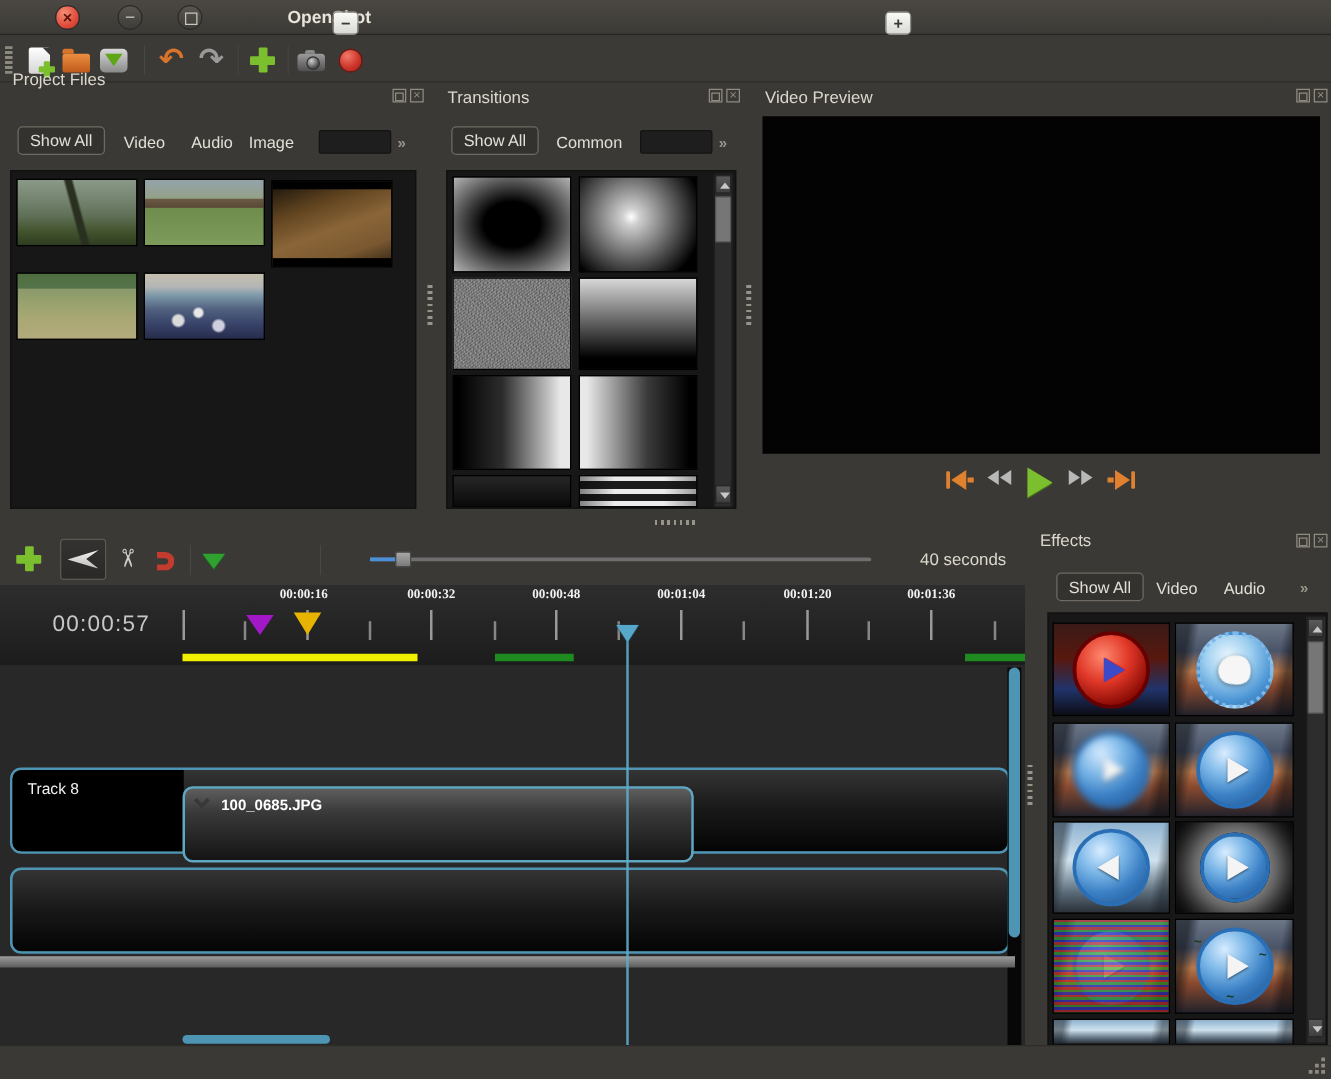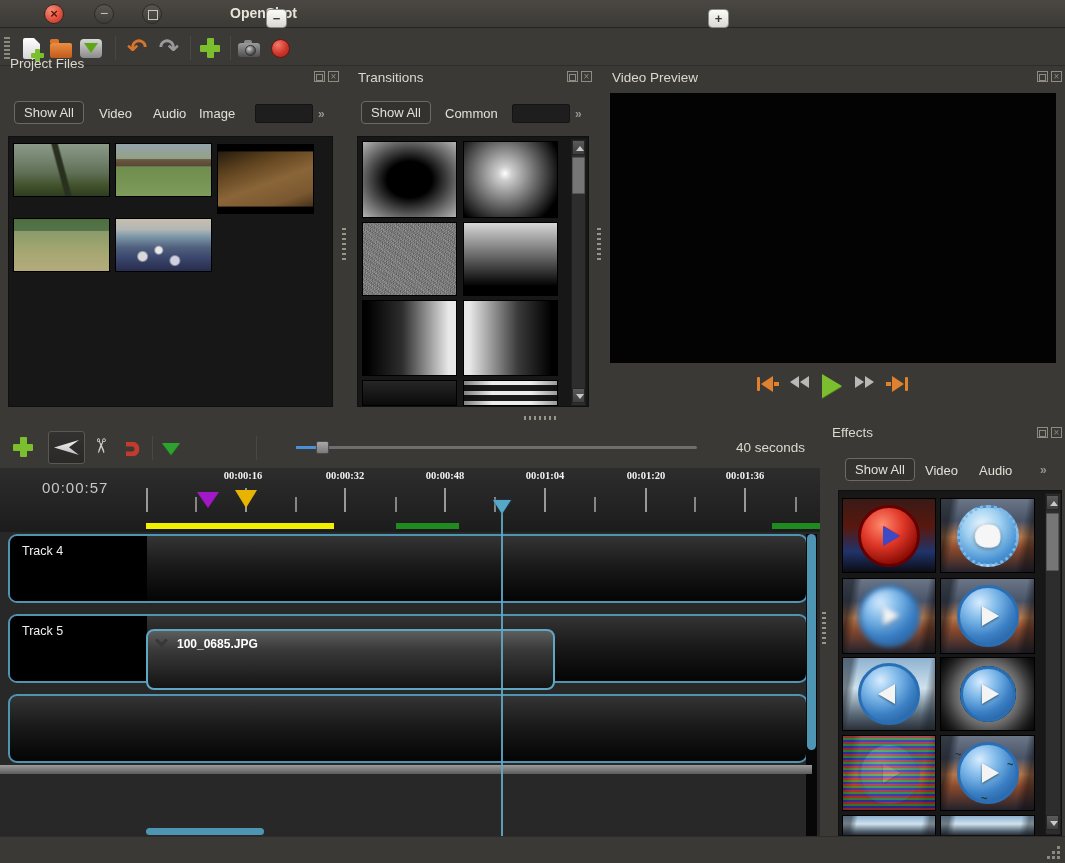--- a/index.html
+++ b/index.html
@@ -132,21 +132,21 @@
     border:1px solid #8a8a84; border-radius:4px; color:#3a3a3a; font-size:13px; font-weight:bold; text-align:center; line-height:17px; }
   .slider-track { position:absolute; left:296px; top:446px; width:401px; height:3px; background:#6e6e6e; border-radius:2px; }
   .slider-fill { position:absolute; left:0; top:0; width:24px; height:3px; background:#4a90d9; }
   .slider-handle { position:absolute; left:20px; top:-5px; width:13px; height:13px; background:linear-gradient(#a8a8a8,#7a7a7a);
     border:1px solid #4a4a4a; border-radius:2px; }
   .zoom-label { position:absolute; left:736px; top:440px; color:#DDD9CF; font-size:13.5px; }
 
   
   .timeline { position:absolute; left:0; top:468px; width:820px; height:368px; background:#282828; }
   .ruler { position:absolute; left:0; top:0; width:820px; height:64px; background:linear-gradient(#2D2D2D,#1C1C1C); }
-  .cur-time { position:absolute; left:42px; top:11px; color:#C6C6C6; font-size:15px; letter-spacing:1px; }
+  .cur-time { position:absolute; left:42px; top:21px; color:#C6C6C6; font-size:18px; letter-spacing:1px; }
   .rlabel { position:absolute; top:2px; transform:translateX(-50%); color:#F2F2F2; font-size:10.5px; font-weight:bold;font-family:Liberation Serif, serif; }
   .tick { position:absolute; width:2px; background:#999; }
   .tick.major { top:20px; height:24px; }
   .tick.minor { top:29px; height:15px; background:#868686; }
   .marker { position:absolute; width:0; height:0; border-left:11px solid transparent; border-right:11px solid transparent; }
   .range-bar { position:absolute; top:55px; height:6px; }
   .playhead-line { position:absolute; width:2px; background:rgba(95,170,200,.9); z-index:30; }
   .playhead-head { position:absolute; width:0; height:0; border-left:9px solid transparent; border-right:9px solid transparent;
     border-top:14px solid #57A7C9; z-index:31; filter:drop-shadow(0 0 1px #1d4a5e); }
 
@@ -370,28 +370,23 @@
       <div class="tick minor" style="left:694px"></div>
       <div class="tick major" style="left:744px"></div>
       <div class="tick minor" style="left:795px"></div>
       <div class="marker" style="left:197px; top:24px; border-top:16px solid #A318C6"></div>
       <div class="marker" style="left:235px; top:22px; border-top:18px solid #E8B400"></div>
       <div class="range-bar" style="left:146px; width:188px; background:#F0F000"></div>
       <div class="range-bar" style="left:396px; width:63px; background:#1F8A1F"></div>
       <div class="range-bar" style="left:772px; width:48px; background:#1F8A1F"></div>
     </div>
 
-    <div class="track" style="top:66px">
-      <div class="track-header">
-        <span class="track-label">Track 4</span>
-      </div>
-    </div>
     <div class="track" style="top:146px">
       <div class="track-header">
-        <span class="track-label">Track 5</span>
+        <span class="track-label">Track 8</span>
       </div>
       <div class="clip" style="left:136px; width:409px">
         <span class="clip-chev"></span>
         <span class="clip-label">100_0685.JPG</span>
       </div>
     </div>
     <div class="track" style="top:226px">
     </div>
     <div class="tl-divider"></div>
 

